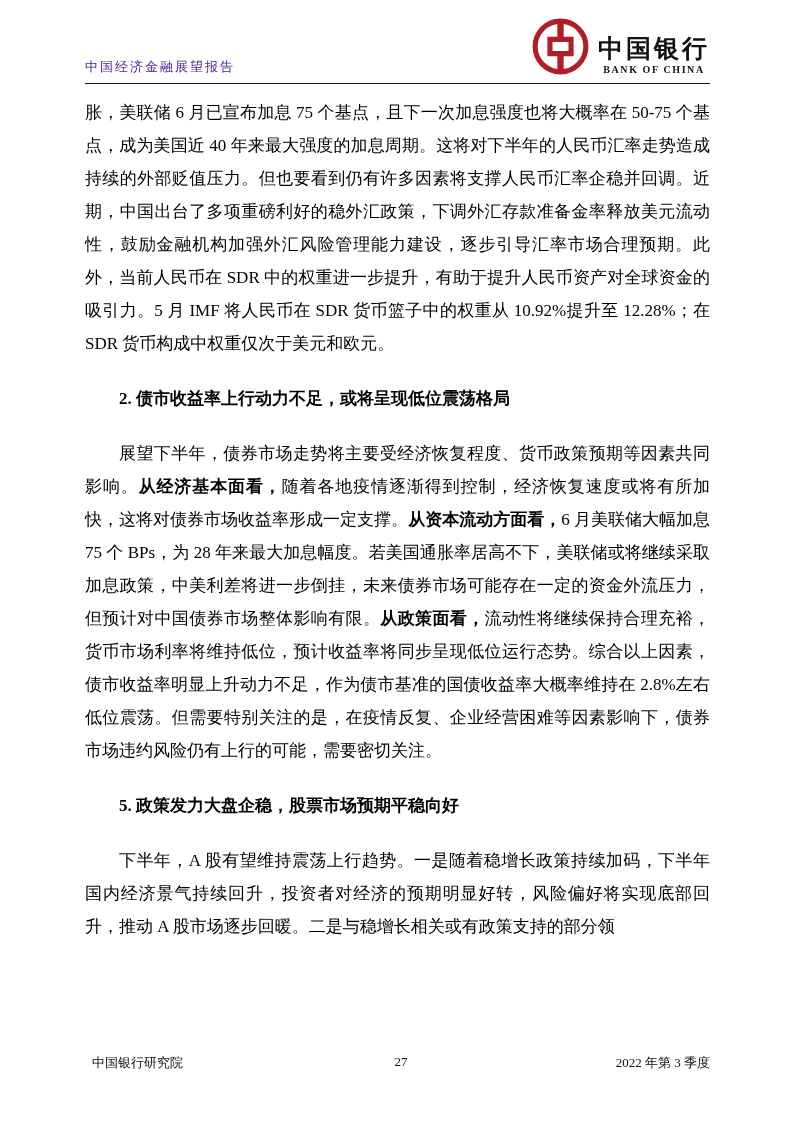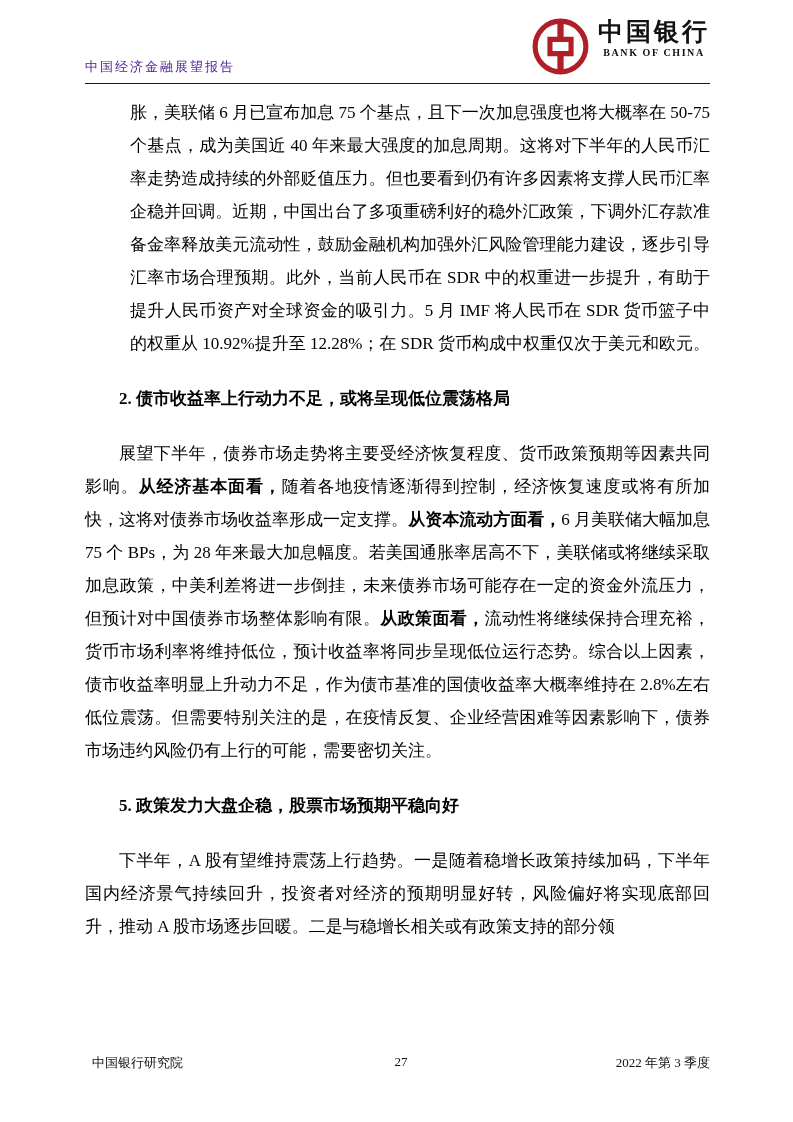--- a/index.html
+++ b/index.html
@@ -24,21 +24,21 @@
     padding-bottom: 2px;
   }
   .report-title {
     font-size: 13px;
     letter-spacing: 2px;
     padding-bottom: 5px;
     color: #4c1d95;
   }
   .logo-block {
     display: flex;
-    align-items: flex-start;
+    align-items: flex-end;
     gap: 9px;
     padding-bottom: 6px;
   }
   .logo-text { text-align: center; }
   .logo-cn {
     font-size: 25px;
     font-weight: bold;
     letter-spacing: 3px;
     line-height: 1.15;
     color: #111;
@@ -51,21 +51,21 @@
     color: #111;
     white-space: nowrap;
   }
   main { padding-top: 12px; }
   .para {
     font-size: 17px;
     line-height: 33px;
     text-align: justify;
     text-indent: 2em;
   }
-  .para.no-indent { text-indent: 0; margin-left: 45px; }
+  .para.no-indent { text-indent: 0; }
   .section-heading {
     font-size: 17px;
     line-height: 33px;
     font-weight: bold;
     text-indent: 2em;
     margin: 22px 0;
   }
   .bold { font-weight: bold; margin-top: 48px; }
   .page-footer {
     position: absolute;

